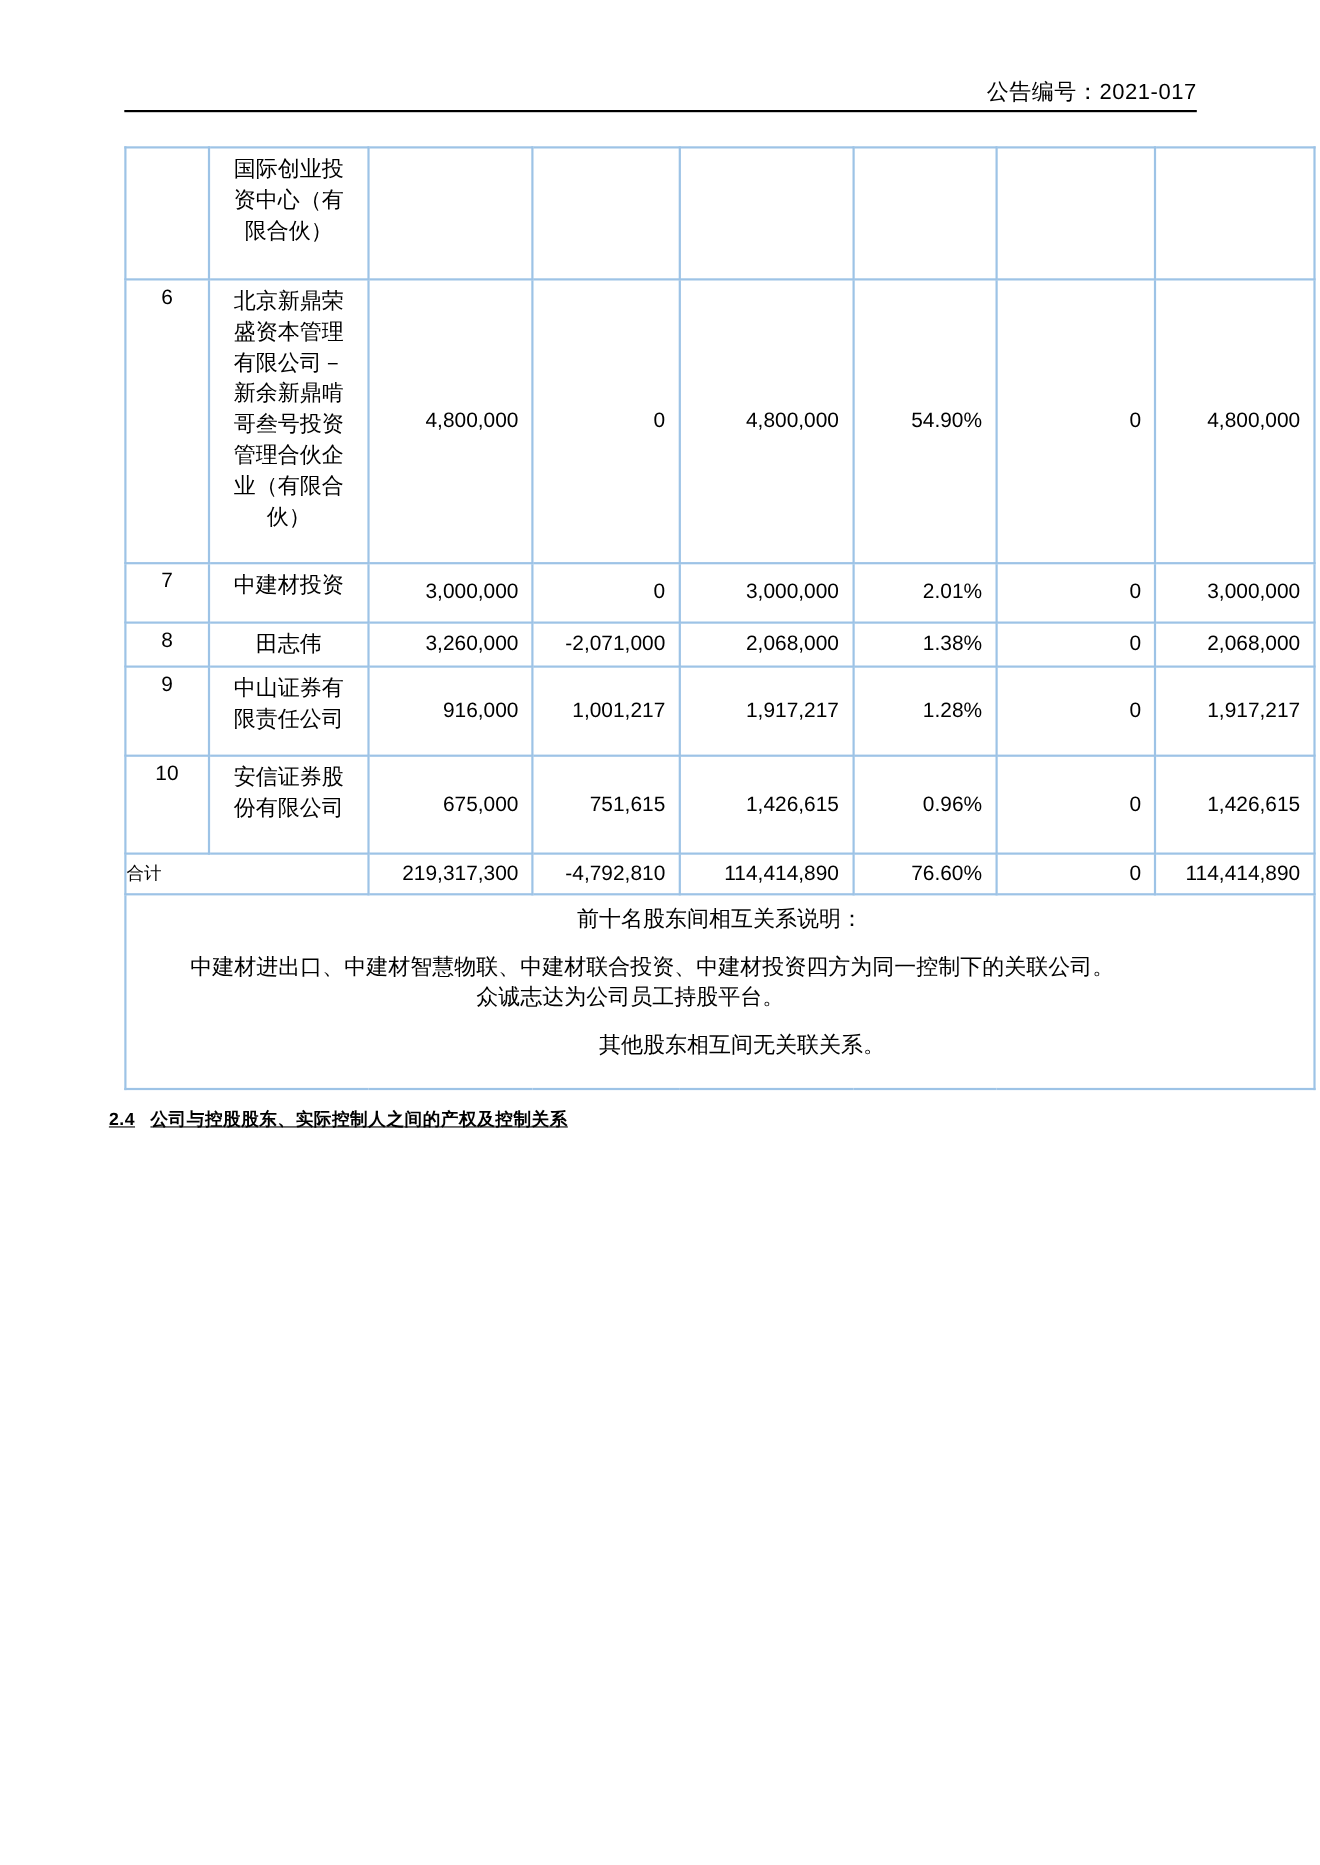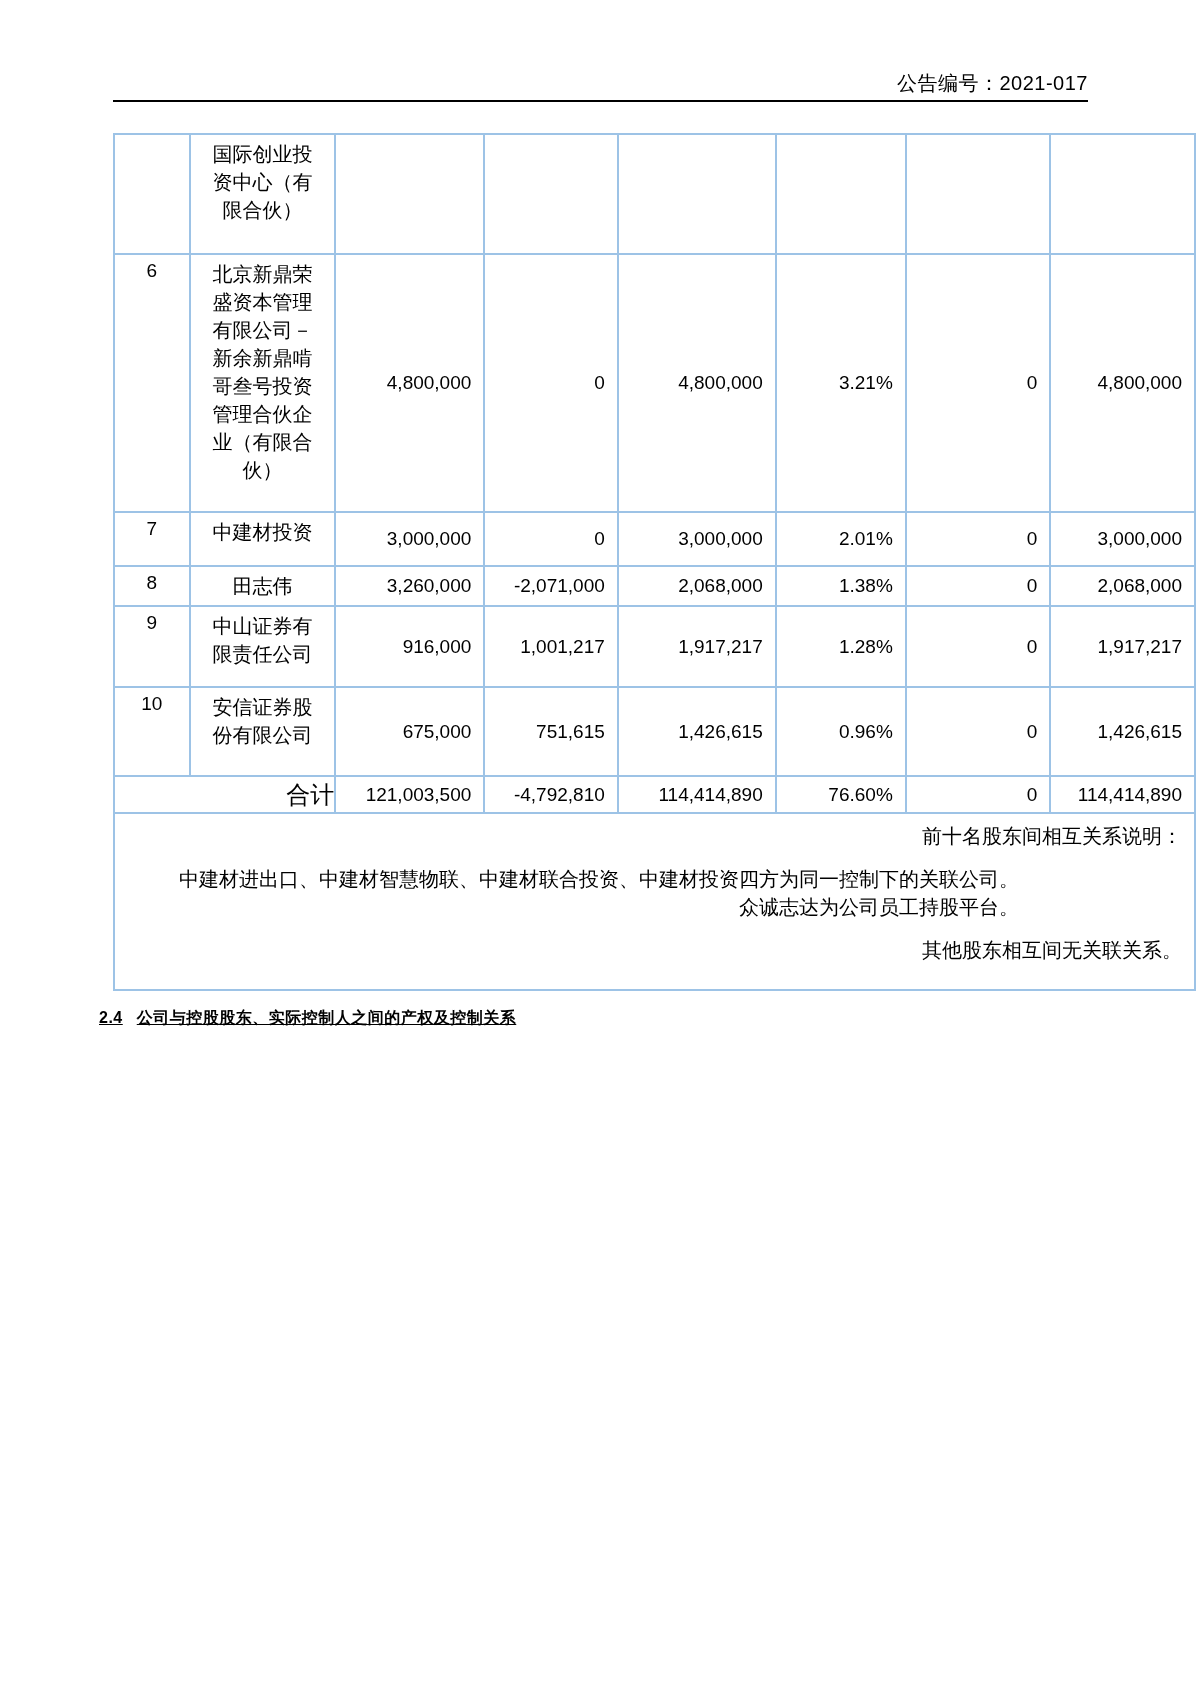--- a/index.html
+++ b/index.html
@@ -47,32 +47,32 @@
     font-family: "Liberation Sans", "DejaVu Sans", sans-serif; font-size: 19px;
   }
   td.name {
     text-align: center; vertical-align: top;
     padding: 5px 21px; line-height: 28px;
   }
   td.num {
     text-align: right; vertical-align: middle; padding-right: 12px;
     font-family: "Liberation Sans", "DejaVu Sans", sans-serif; font-size: 19px;
   }
-  td.total-label { text-align: right; vertical-align: middle; font-size: 24px; }
+  td.total-label { text-align: left; vertical-align: middle; font-size: 16px; }
 
   tr.r-carry  td { height: 120px; }
   tr.r-6      td { height: 258px; }
   tr.r-7      td { height: 54px; }
   tr.r-8      td { height: 36px; }
   tr.r-9      td { height: 81px; }
   tr.r-10     td { height: 89px; }
   tr.r-total  td { height: 37px; }
 
   td.notes-cell {
-    vertical-align: top; text-align: right;
+    vertical-align: top; text-align: center;
     padding: 8px 12px 10px 12px; line-height: 28px; font-size: 20px;
     height: 166px;
   }
   .notes-cell p { margin: 0 0 15px 0; }
   .notes-cell p.indent { text-indent: 2em; }
   .notes-cell p.wrap-limit { max-width: 892px; }
 
   .section-heading {
     position: absolute; top: 1008px; left: 99px;
     font-family: "Liberation Sans", "DejaVu Sans", sans-serif;
@@ -112,21 +112,21 @@
         <td class="num"></td>
         <td class="num"></td>
       </tr>
 
       <tr class="r-6">
         <td class="serial">6</td>
         <td class="name">北京新鼎荣盛资本管理有限公司－新余新鼎啃哥叁号投资管理合伙企业（有限合伙）</td>
         <td class="num">4,800,000</td>
         <td class="num">0</td>
         <td class="num">4,800,000</td>
-        <td class="num">3.21%</td>
+        <td class="num">54.90%</td>
         <td class="num">0</td>
         <td class="num">4,800,000</td>
       </tr>
 
       <tr class="r-7">
         <td class="serial">7</td>
         <td class="name">中建材投资</td>
         <td class="num">3,000,000</td>
         <td class="num">0</td>
         <td class="num">3,000,000</td>
@@ -163,21 +163,21 @@
         <td class="num">675,000</td>
         <td class="num">751,615</td>
         <td class="num">1,426,615</td>
         <td class="num">0.96%</td>
         <td class="num">0</td>
         <td class="num">1,426,615</td>
       </tr>
 
       <tr class="r-total">
         <td class="total-label" colspan="2">合计</td>
-        <td class="num">121,003,500</td>
+        <td class="num">219,317,300</td>
         <td class="num">-4,792,810</td>
         <td class="num">114,414,890</td>
         <td class="num">76.60%</td>
         <td class="num">0</td>
         <td class="num">114,414,890</td>
       </tr>
 
       <tr>
         <td class="notes-cell" colspan="8">
           <p>前十名股东间相互关系说明：</p>

